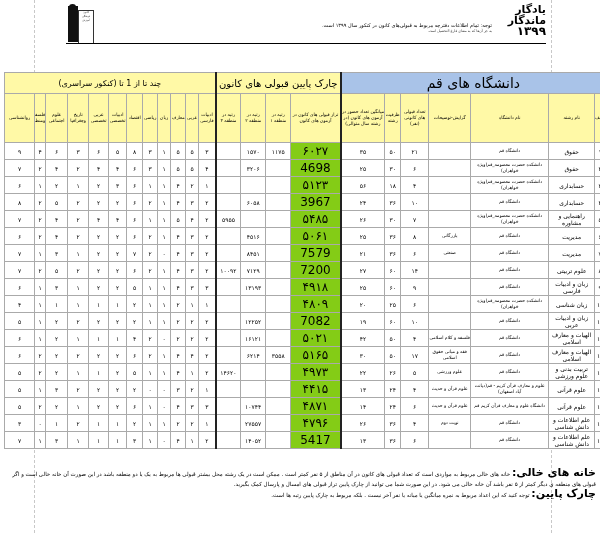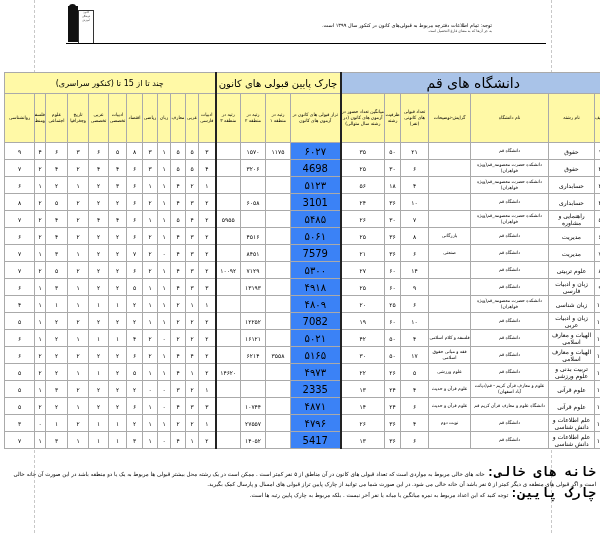--- a/index.html
+++ b/index.html
@@ -18,45 +18,50 @@
   table.grid { position: absolute; left: 4px; top: 72px; width: 592px; border-collapse: collapse; direction: rtl; table-layout: fixed; }
   table.grid td, table.grid th { border: 1px solid #aaaaaa; text-align: center; vertical-align: middle; padding: 0; font-weight: normal; overflow: hidden; }
   .title-qom { background: #a9c3e8; font-weight: bold; font-size: 14px; height: 20px; }
   .title-chark { background: #fff9a6; font-weight: bold; font-size: 10px; }
   .title-range { background: #fff9a6; font-weight: bold; font-size: 8px; }
   .colhead { background: #fff9a6; font-size: 4.5px; line-height: 6px; font-weight: bold; height: 48px; }
   td.cell { font-size: 6px; height: 16px; background: #fff; }
   td.name { text-align: right; padding-right: 2px; }
   td.uni { font-size: 4.5px; line-height: 6px; text-align: right; padding-right: 3px; }
   td.spec { font-size: 4.5px; line-height: 6px; text-align: right; padding-right: 2px; }
-  td.score { background: #3b82f6; font-weight: bold; font-size: 10px; }
+  td.score { background: #84cc16; font-weight: bold; font-size: 12px; }
   .thick-left { border-left: 2px solid #222 !important; }
   .thick-right { border-right: 2px solid #222 !important; }
   .footer { position: absolute; left: 4px; top: 468px; width: 592px; direction: rtl; font-size: 5.5px; line-height: 10px; text-align: right; }
-  .footer b { font-size: 13px; font-family: Liberation Mono, monospace; }
+  .footer b { font-size: 11px; }
 </style>
 </head>
 <body>
 
 <div class="guide" style="left:34px"></div>
 <div class="guide" style="left:551px"></div>
 
 <div class="header">
   <div class="logo-left">
     <div class="head"></div>
     <div class="fig"></div>
     <div class="board">
       <div>کانون</div>
       <div>فرهنگی</div>
       <div>آموزش</div>
     </div>
   </div>
   <div class="note">
     <span>توجه: تمام اطلاعات دفترچه مربوط به قبولی‌های کانون در کنکور سال ۱۳۹۹ است.</span>
     <span class="sub">به جز آن‌ها که به معنای فارغ التحصیل است.</span>
+  </div>
+  <div class="logo-right">
+    <div>یادگار</div>
+    <div>ماندگار</div>
+    <div class="yr">۱۳۹۹</div>
   </div>
   <div class="rule"></div>
 </div>
 
 <table class="grid">
   <colgroup>
     <col style="width:11px">
       <col style="width:46px">
       <col style="width:78px">
       <col style="width:42px">
@@ -77,21 +82,21 @@
       <col style="width:20px">
       <col style="width:21px">
       <col style="width:22px">
       <col style="width:11px">
       <col style="width:30px">
   </colgroup>
   <thead>
     <tr>
       <th colspan="7" class="title-qom">دانشگاه های قم</th>
       <th colspan="4" class="title-chark thick-left thick-right">چارک پایین قبولی های کانون</th>
-      <th colspan="12" class="title-range">چند تا از 15 تا (کنکور سراسری)</th>
+      <th colspan="12" class="title-range">چند تا از 1 تا (کنکور سراسری)</th>
     </tr>
     <tr>
       <th class="colhead">ردیف</th>
       <th class="colhead">نام رشته</th>
       <th class="colhead">نام دانشگاه</th>
       <th class="colhead">گرایش-توضیحات</th>
       <th class="colhead">تعداد قبولی های کانونی (نفر)</th>
       <th class="colhead">ظرفیت رشته</th>
       <th class="colhead">میانگین تعداد حضور در آزمون های کانون (در رشته سال متوالی)</th>
       <th class="colhead thick-right">تراز قبولی های کانون در آزمون های کانون</th>
@@ -189,21 +194,21 @@
         <td class="cell">۶</td>
       </tr>
       <tr>
         <td class="cell">۴</td>
         <td class="cell name">حسابداری</td>
         <td class="cell uni">دانشگاه قم</td>
         <td class="cell spec"></td>
         <td class="cell">۱۰</td>
         <td class="cell">۳۶</td>
         <td class="cell">۲۴</td>
-        <td class="cell score thick-right">3101</td>
+        <td class="cell score thick-right">3967</td>
         <td class="cell"></td>
         <td class="cell">۶۰۵۸</td>
         <td class="cell thick-left"></td>
         <td class="cell">۲</td>
         <td class="cell">۳</td>
         <td class="cell">۴</td>
         <td class="cell">۱</td>
         <td class="cell">۲</td>
         <td class="cell">۶</td>
         <td class="cell">۲</td>
@@ -289,21 +294,21 @@
         <td class="cell">۷</td>
       </tr>
       <tr>
         <td class="cell">۸</td>
         <td class="cell name">علوم تربیتی</td>
         <td class="cell uni">دانشگاه قم</td>
         <td class="cell spec"></td>
         <td class="cell">۱۴</td>
         <td class="cell">۶۰</td>
         <td class="cell">۲۷</td>
-        <td class="cell score thick-right">۵۳۰۰</td>
+        <td class="cell score thick-right">7200</td>
         <td class="cell"></td>
         <td class="cell">۷۱۲۹</td>
         <td class="cell thick-left">۱۰۰۹۲</td>
         <td class="cell">۲</td>
         <td class="cell">۳</td>
         <td class="cell">۴</td>
         <td class="cell">۱</td>
         <td class="cell">۲</td>
         <td class="cell">۶</td>
         <td class="cell">۲</td>
@@ -464,21 +469,21 @@
         <td class="cell">۵</td>
       </tr>
       <tr>
         <td class="cell">۱۵</td>
         <td class="cell name">علوم قرآنی</td>
         <td class="cell uni">علوم و معارف قرآن کریم - قم(دیانت آباد اصفهان)</td>
         <td class="cell spec">علوم قرآن و حدیث</td>
         <td class="cell">۴</td>
         <td class="cell">۲۴</td>
         <td class="cell">۱۳</td>
-        <td class="cell score thick-right">2335</td>
+        <td class="cell score thick-right">۴۴۱۵</td>
         <td class="cell"></td>
         <td class="cell"></td>
         <td class="cell thick-left"></td>
         <td class="cell">۱</td>
         <td class="cell">۲</td>
         <td class="cell">۳</td>
         <td class="cell">۰</td>
         <td class="cell">۰</td>
         <td class="cell">۲</td>
         <td class="cell">۲</td>

